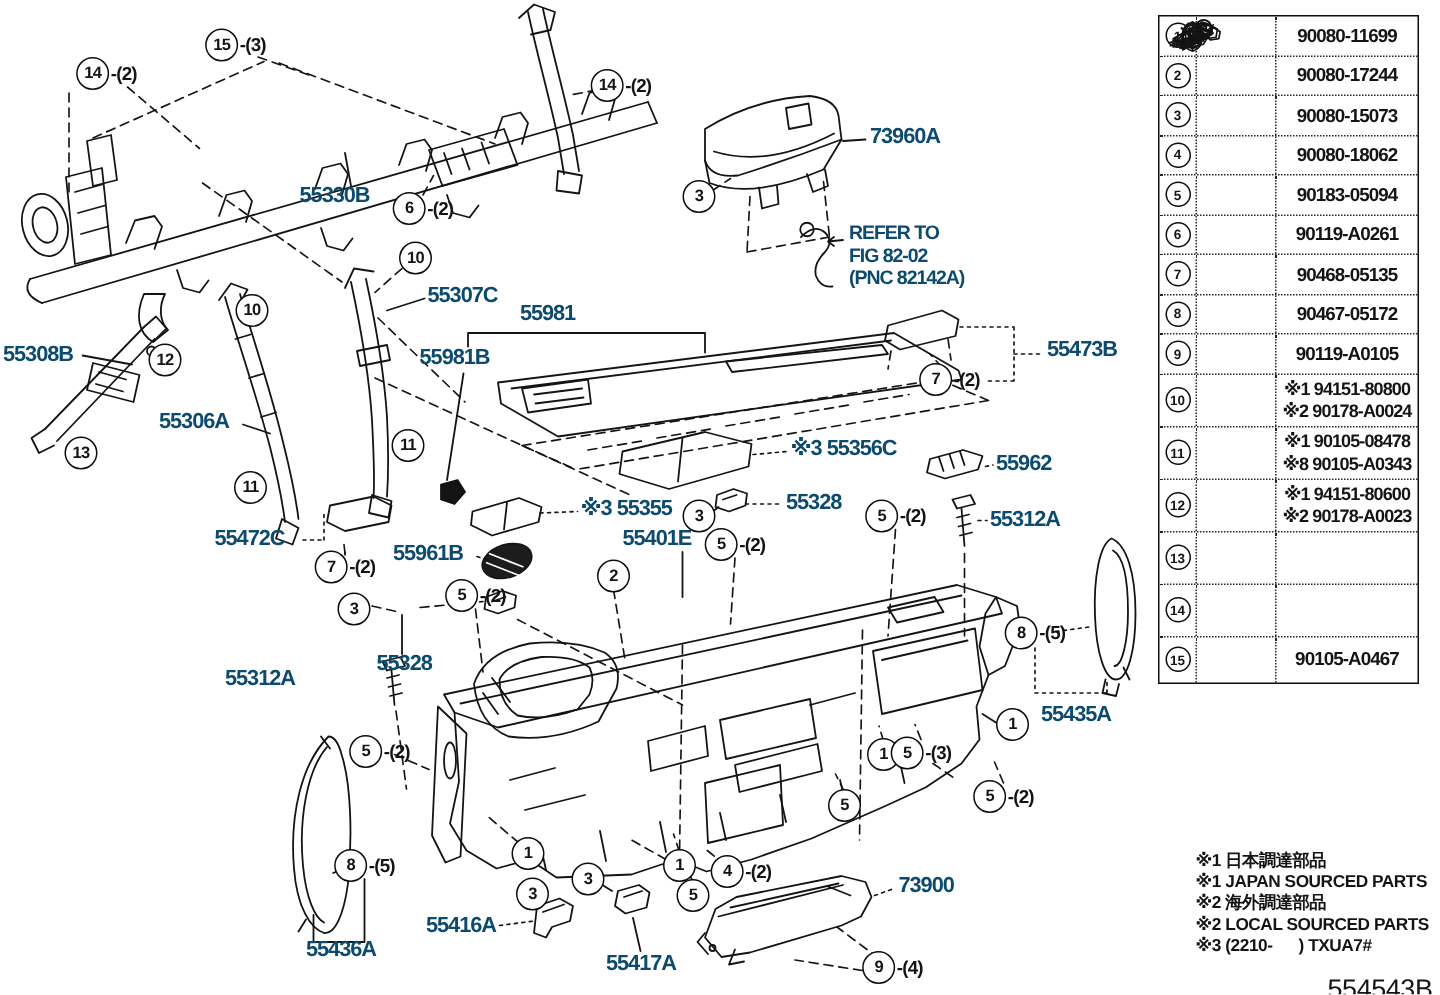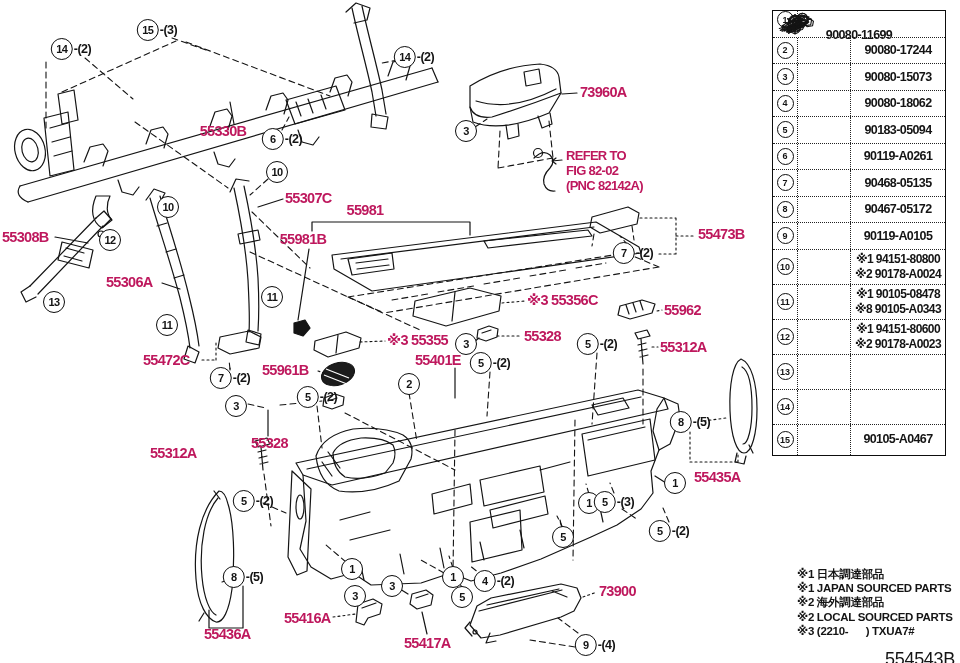--- a/index.html
+++ b/index.html
@@ -5,38 +5,38 @@
   html,body{margin:0;padding:0;background:#fff;}
   .stage{
     position:relative;width:960px;height:663px;background:#fff;overflow:hidden;
     font-family:"Liberation Sans","DejaVu Sans",sans-serif;color:#141414;
   }
   .stage svg{position:absolute;left:0;top:0;}
   .layer{position:absolute;left:0;top:0;width:100%;height:100%;pointer-events:none;}
   
   .plabel{
     position:absolute;font-weight:bold;font-size:14.5px;letter-spacing:-0.7px;
-    white-space:pre-line;transform:translate(0,-50%);line-height:15px;color:#be185d;
+    white-space:pre-line;transform:translate(0,-50%);line-height:15px;color:#0c4a6e;
   }
   .plabel.center{transform:translate(-50%,-50%);text-align:center;}
   
   .co-wrap{position:absolute;display:flex;align-items:center;transform:translate(-50%,-50%);}
   .co-ball{
     width:20px;height:20px;border:1.8px solid #0d0d0d;border-radius:50%;background:#fff;
     display:flex;align-items:center;justify-content:center;
     font-size:11px;font-weight:bold;letter-spacing:-0.5px;flex:0 0 auto;
   }
   .co-qty{font-size:12.5px;font-weight:bold;margin-left:1px;letter-spacing:-0.5px;white-space:nowrap;}
   
   .ptable{
     position:absolute;left:772px;top:10px;width:172px;border:1.4px solid #0d0d0d;
     display:flex;flex-direction:column;background:#fff;
   }
   .t-row{display:flex;align-items:stretch;border-top:1px dotted #222;}
-  .t-row:first-child{border-top:none;flex-direction:column;}
+  .t-row:first-child{border-top:none;}
   .t-row{height:25.5px;}
   .t-row.dbl{height:34px;}
   .t-row.last{height:30px;}
   .t-num{width:24px;display:flex;align-items:center;justify-content:center;border-right:1px dotted #222;}
   .t-ball{
     width:15px;height:15px;border:1.3px solid #0d0d0d;border-radius:50%;
     display:flex;align-items:center;justify-content:center;font-size:9px;font-weight:bold;
   }
   .t-iconcell{width:52px;display:flex;align-items:center;justify-content:center;border-right:1px dotted #222;}
   .t-ico{width:44px;height:24px;}

